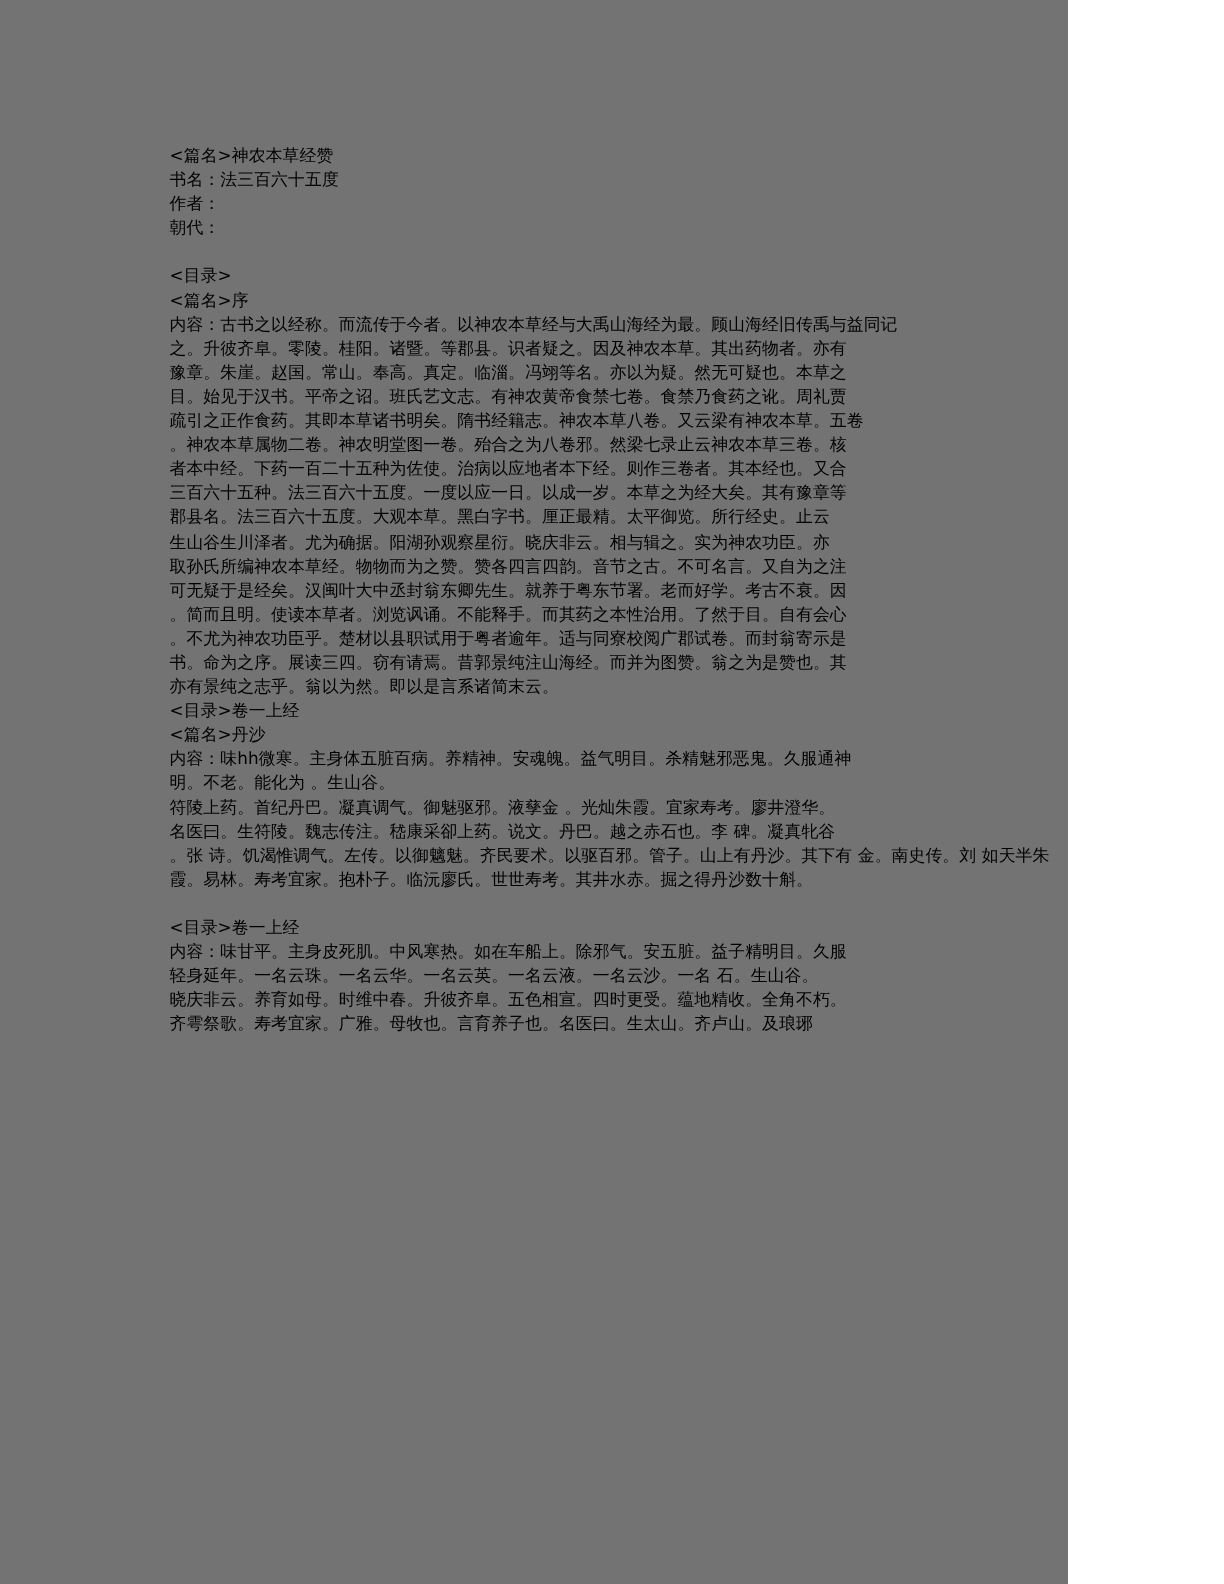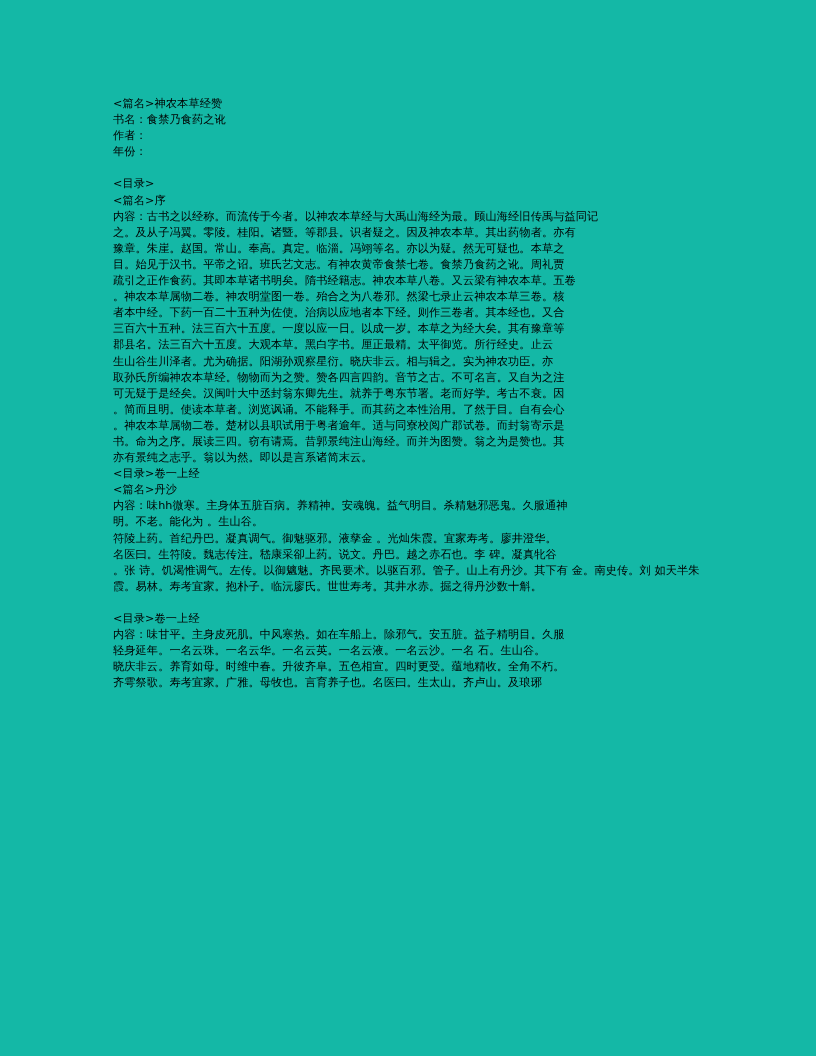--- a/index.html
+++ b/index.html
@@ -1,23 +1,23 @@
 <!DOCTYPE html>
 <html><head>
 <meta charset="utf-8">
 <style>
   html, body {
     margin: 0;
     padding: 0;
     background: #ffffff;
   }
   .page {
-    width: 816px;
+    width: 712px;
     height: 1056px;
-    background: #14b8a6;
+    background: #737373;
     position: relative;
     box-sizing: border-box;
     font-family: "DejaVu Sans", "Liberation Sans", sans-serif;
     color: #000000;
     overflow: hidden;
   }
   .content {
     position: absolute;
     left: 113px;
     top: 96px;
@@ -33,40 +33,40 @@
   .blank {
     height: 16.1px;
   }
 </style>
 </head>
 <body>
 
 <div class="page">
   <div class="content">
     <div class="line">&lt;篇名&gt;神农本草经赞</div>
-    <div class="line">书名：食禁乃食药之讹</div>
+    <div class="line">书名：法三百六十五度</div>
     <div class="line">作者：</div>
-    <div class="line">年份：</div>
+    <div class="line">朝代：</div>
     <div class="line blank"></div>
     <div class="line">&lt;目录&gt;</div>
     <div class="line">&lt;篇名&gt;序</div>
     <div class="line">内容：古书之以经称。而流传于今者。以神农本草经与大禹山海经为最。顾山海经旧传禹与益同记</div>
-    <div class="line">之。及从子冯翼。零陵。桂阳。诸暨。等郡县。识者疑之。因及神农本草。其出药物者。亦有</div>
+    <div class="line">之。升彼齐阜。零陵。桂阳。诸暨。等郡县。识者疑之。因及神农本草。其出药物者。亦有</div>
     <div class="line">豫章。朱崖。赵国。常山。奉高。真定。临淄。冯翊等名。亦以为疑。然无可疑也。本草之</div>
     <div class="line">目。始见于汉书。平帝之诏。班氏艺文志。有神农黄帝食禁七卷。食禁乃食药之讹。周礼贾</div>
     <div class="line">疏引之正作食药。其即本草诸书明矣。隋书经籍志。神农本草八卷。又云梁有神农本草。五卷</div>
     <div class="line">。神农本草属物二卷。神农明堂图一卷。殆合之为八卷邪。然梁七录止云神农本草三卷。核</div>
     <div class="line">者本中经。下药一百二十五种为佐使。治病以应地者本下经。则作三卷者。其本经也。又合</div>
     <div class="line">三百六十五种。法三百六十五度。一度以应一日。以成一岁。本草之为经大矣。其有豫章等</div>
     <div class="line">郡县名。法三百六十五度。大观本草。黑白字书。厘正最精。太平御览。所行经史。止云</div>
     <div class="line">生山谷生川泽者。尤为确据。阳湖孙观察星衍。晓庆非云。相与辑之。实为神农功臣。亦</div>
     <div class="line">取孙氏所编神农本草经。物物而为之赞。赞各四言四韵。音节之古。不可名言。又自为之注</div>
     <div class="line">可无疑于是经矣。汉闽叶大中丞封翁东卿先生。就养于粤东节署。老而好学。考古不衰。因</div>
     <div class="line">。简而且明。使读本草者。浏览讽诵。不能释手。而其药之本性治用。了然于目。自有会心</div>
-    <div class="line">。神农本草属物二卷。楚材以县职试用于粤者逾年。适与同寮校阅广郡试卷。而封翁寄示是</div>
+    <div class="line">。不尤为神农功臣乎。楚材以县职试用于粤者逾年。适与同寮校阅广郡试卷。而封翁寄示是</div>
     <div class="line">书。命为之序。展读三四。窃有请焉。昔郭景纯注山海经。而并为图赞。翁之为是赞也。其</div>
     <div class="line">亦有景纯之志乎。翁以为然。即以是言系诸简末云。</div>
     <div class="line"></div>
     <div class="line blank">&lt;目录&gt;卷一上经</div>
     <div class="line">&lt;篇名&gt;丹沙</div>
     <div class="line">内容：味hh微寒。主身体五脏百病。养精神。安魂魄。益气明目。杀精魅邪恶鬼。久服通神</div>
     <div class="line">明。不老。能化为 。生山谷。</div>
     <div class="line">符陵上药。首纪丹巴。凝真调气。御魅驱邪。液孳金 。光灿朱霞。宜家寿考。廖井澄华。</div>
     <div class="line">名医曰。生符陵。魏志传注。嵇康采卻上药。说文。丹巴。越之赤石也。李 碑。凝真牝谷</div>
     <div class="line">。张 诗。饥渴惟调气。左传。以御魑魅。齐民要术。以驱百邪。管子。山上有丹沙。其下有 金。南史传。刘 如天半朱霞。易林。寿考宜家。抱朴子。临沅廖氏。世世寿考。其井水赤。掘之得丹沙数十斛。</div>

